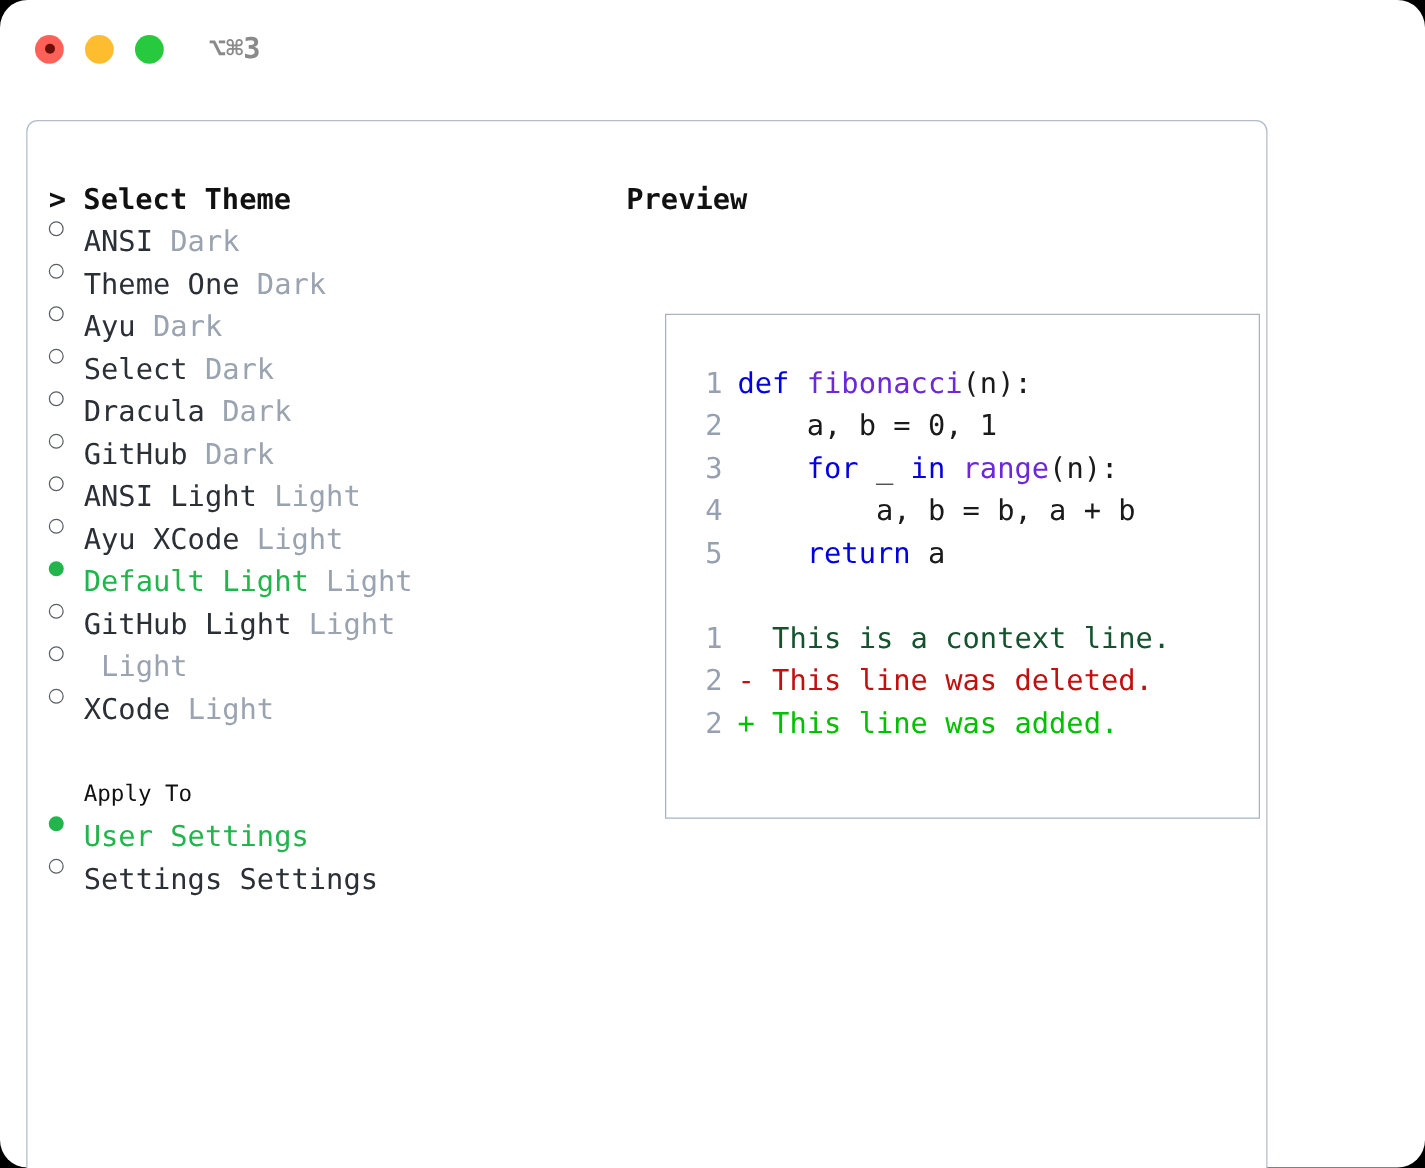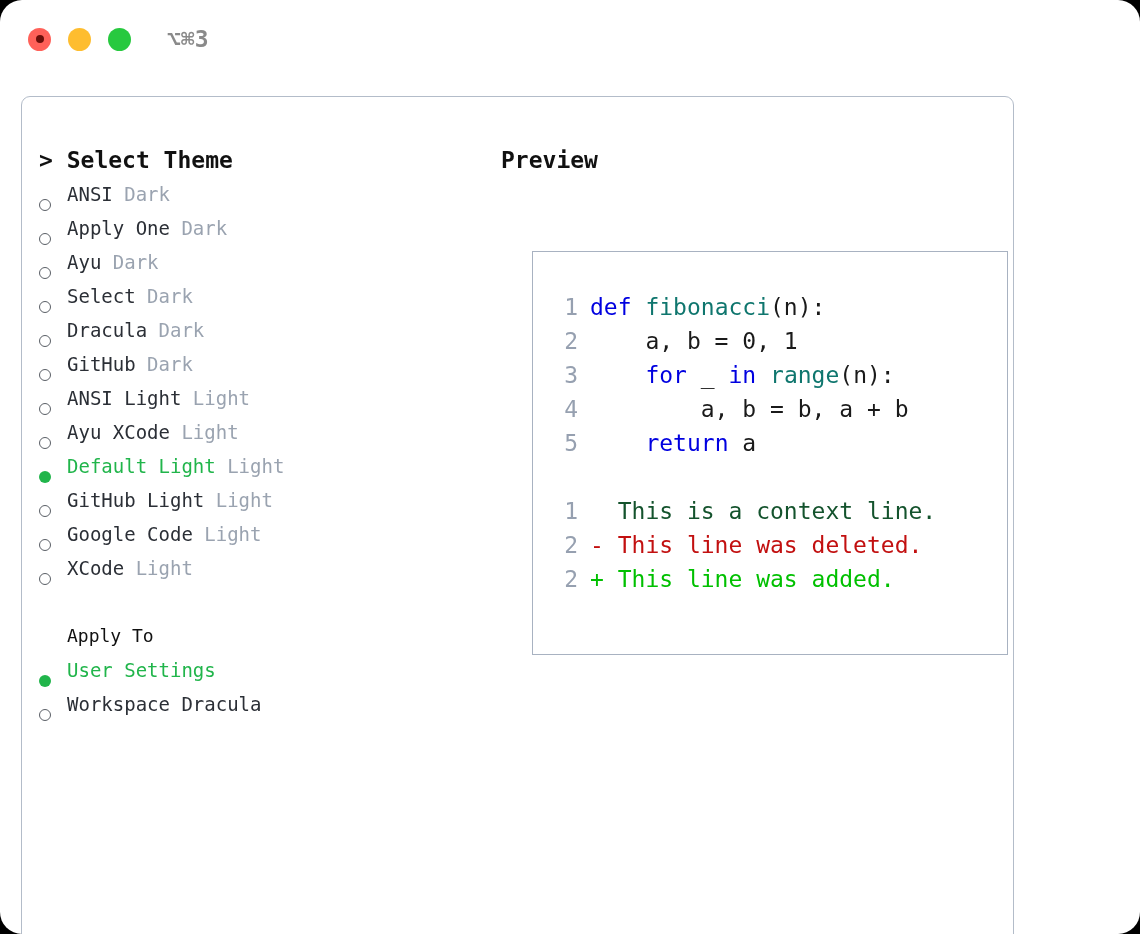--- a/index.html
+++ b/index.html
@@ -96,23 +96,23 @@
     font-size:18px;
     color:#111111;
     line-height:34px;
     white-space:pre;
     padding-left:28px;
   }
 
   
   .row {
     display:flex;
-    align-items:flex-end;
+    align-items:flex-start;
     height:34px;
-    font-size:19px;
+    font-size:23px;
     white-space:pre;
     line-height:34px;
   }
   .bullet {
     width:28px;
     flex:0 0 28px;
     display:flex;
     align-items:center;
   }
   .dot-filled {
@@ -124,21 +124,21 @@
   .dot-empty {
     width:12px; height:12px;
     border-radius:50%;
     border:1.6px solid #5a5f66;
     background:transparent;
     display:block;
     box-sizing:border-box;
   }
   .row .label   { color:#2b2f36; }
   .row .variant { color:#9aa3b0; }
-  .row.selected .label   { color:#21b54b;margin-top:15px; }
+  .row.selected .label   { color:#21b54b; }
   .row.selected .variant { color:#9aa3b0; }
 
   .gap-small { height:34px; }
 
   
   .hint {
     font-size:23px;
     color:#9aa3b0;
     line-height:34px;
     width:410px;
@@ -164,21 +164,21 @@
   .lno {
     width:34px;
     flex:0 0 34px;
     text-align:right;
     color:#96a0b0;
     margin-right:12px;
   }
   .blank-line { height:34px; }
 
   .kw   { color:#0000e0; }
-  .fn   { color:#0f766e; }
+  .fn   { color:#6d28d9; }
   .pl   { color:#1a1a1a; }
   .ctx  { color:#14532d; }
   .del  { color:#c21010; }
   .add  { color:#00c000; }
 </style>
 </head>
 <body>
 
 <div class="window">
 
@@ -192,40 +192,40 @@
   </div>
 
   <div class="panel">
 
     <div class="col-left">
 
       <div class="heading">&gt; Select Theme</div>
 
       <div id="theme-list">
           <div class="row"><span class="bullet"><span class="dot-empty"></span></span><span class="label">ANSI</span><span class="label"> </span><span class="variant">Dark</span></div>
-          <div class="row"><span class="bullet"><span class="dot-empty"></span></span><span class="label">Apply One</span><span class="label"> </span><span class="variant">Dark</span></div>
+          <div class="row"><span class="bullet"><span class="dot-empty"></span></span><span class="label">Theme One</span><span class="label"> </span><span class="variant">Dark</span></div>
           <div class="row"><span class="bullet"><span class="dot-empty"></span></span><span class="label">Ayu</span><span class="label"> </span><span class="variant">Dark</span></div>
           <div class="row"><span class="bullet"><span class="dot-empty"></span></span><span class="label">Select</span><span class="label"> </span><span class="variant">Dark</span></div>
           <div class="row"><span class="bullet"><span class="dot-empty"></span></span><span class="label">Dracula</span><span class="label"> </span><span class="variant">Dark</span></div>
           <div class="row"><span class="bullet"><span class="dot-empty"></span></span><span class="label">GitHub</span><span class="label"> </span><span class="variant">Dark</span></div>
           <div class="row"><span class="bullet"><span class="dot-empty"></span></span><span class="label">ANSI Light</span><span class="label"> </span><span class="variant">Light</span></div>
           <div class="row"><span class="bullet"><span class="dot-empty"></span></span><span class="label">Ayu XCode</span><span class="label"> </span><span class="variant">Light</span></div>
           <div class="row selected"><span class="bullet"><span class="dot-filled"></span></span><span class="label">Default Light</span><span class="label"> </span><span class="variant">Light</span></div>
           <div class="row"><span class="bullet"><span class="dot-empty"></span></span><span class="label">GitHub Light</span><span class="label"> </span><span class="variant">Light</span></div>
-          <div class="row"><span class="bullet"><span class="dot-empty"></span></span><span class="label">Google Code</span><span class="label"> </span><span class="variant">Light</span></div>
+          <div class="row"><span class="bullet"><span class="dot-empty"></span></span><span class="label"> </span><span class="variant">Light</span></div>
           <div class="row"><span class="bullet"><span class="dot-empty"></span></span><span class="label">XCode</span><span class="label"> </span><span class="variant">Light</span></div>
         </div>
 
       <div class="gap-small"></div>
 
       <div class="subheading">Apply To</div>
 
       <div id="apply-list">
           <div class="row selected"><span class="bullet"><span class="dot-filled"></span></span><span class="label">User Settings</span></div>
-          <div class="row"><span class="bullet"><span class="dot-empty"></span></span><span class="label">Workspace Dracula</span></div>
+          <div class="row"><span class="bullet"><span class="dot-empty"></span></span><span class="label">Settings Settings</span></div>
         </div>
 
       <div class="gap-small"></div>
 
     </div>
 
     <div class="col-right">
 
       <div class="heading">Preview</div>
 

